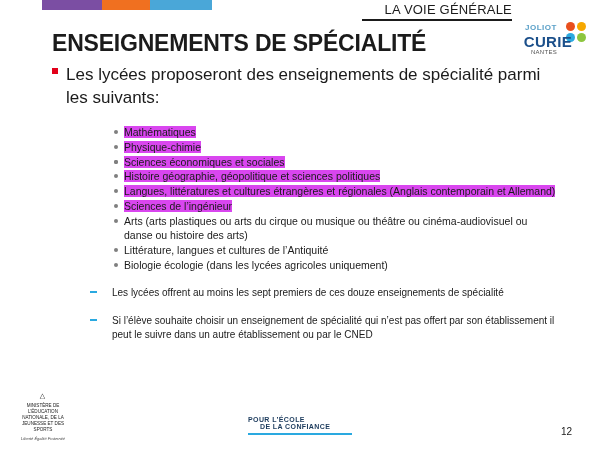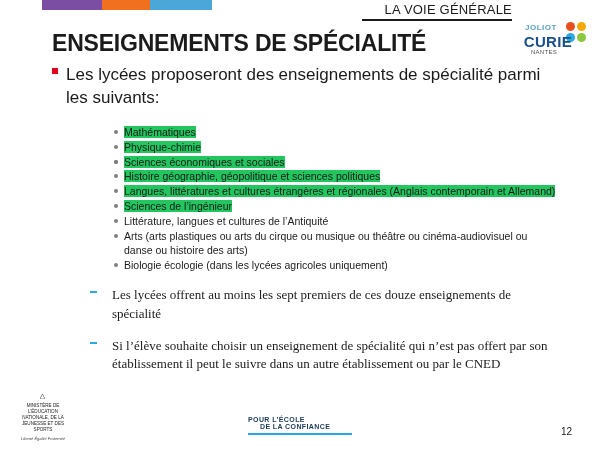--- a/index.html
+++ b/index.html
@@ -161,33 +161,32 @@
     top: 4px;
     width: 4px;
     height: 4px;
     border-radius: 50%;
     background: #7f7f7f;
   }
   .sublist li .txt {
     display: inline;
   }
   .sublist li.hl .txt {
-    background: #22c55e;
+    background: #d946ef;
   }
 
   
   .lvl1-lower {
     position: relative;
     padding-left: 22px;
-    font-size: 13px;
+    font-size: 10px;
     color: #1b1b1b;
     line-height: 1.4;
     margin-left: 38px;
     margin-top: 14px;
-    font-family: Liberation Serif, serif;
   }
   .lvl1-lower .dash {
     position: absolute;
     left: 0px;
     top: 5px;
     width: 7px;
     height: 2px;
     background: #2aa9e0;
   }
 
@@ -285,22 +284,22 @@
   </div>
 
   <ul class="sublist">
     <li class="hl"><span class="bullet"></span><span class="txt">Mathématiques</span></li>
     <li class="hl"><span class="bullet"></span><span class="txt">Physique-chimie</span></li>
     <li class="hl"><span class="bullet"></span></li>
     <li class="hl"><span class="bullet"></span><span class="txt">Sciences économiques et sociales</span></li>
     <li class="hl"><span class="bullet"></span><span class="txt">Histoire géographie, géopolitique et sciences politiques</span></li>
     <li class="hl"><span class="bullet"></span><span class="txt">Langues, littératures et cultures étrangères et régionales (Anglais contemporain et Allemand)</span></li>
     <li class="hl"><span class="bullet"></span><span class="txt">Sciences de l’ingénieur</span></li>
+    <li><span class="bullet"></span><span class="txt">Arts (arts plastiques ou arts du cirque ou musique ou théâtre ou cinéma-audiovisuel ou danse ou histoire des arts)</span></li>
     <li><span class="bullet"></span><span class="txt">Littérature, langues et cultures de l’Antiquité</span></li>
-    <li><span class="bullet"></span><span class="txt">Arts (arts plastiques ou arts du cirque ou musique ou théâtre ou cinéma-audiovisuel ou danse ou histoire des arts)</span></li>
     <li><span class="bullet"></span><span class="txt">Biologie écologie (dans les lycées agricoles uniquement)</span></li>
   </ul>
 
   <div class="lvl1-lower">
     <span class="dash"></span>
     <span>Les lycées offrent au moins les sept premiers de ces douze enseignements de spécialité</span>
   </div>
 
   <div class="lvl1-lower">
     <span class="dash"></span>

